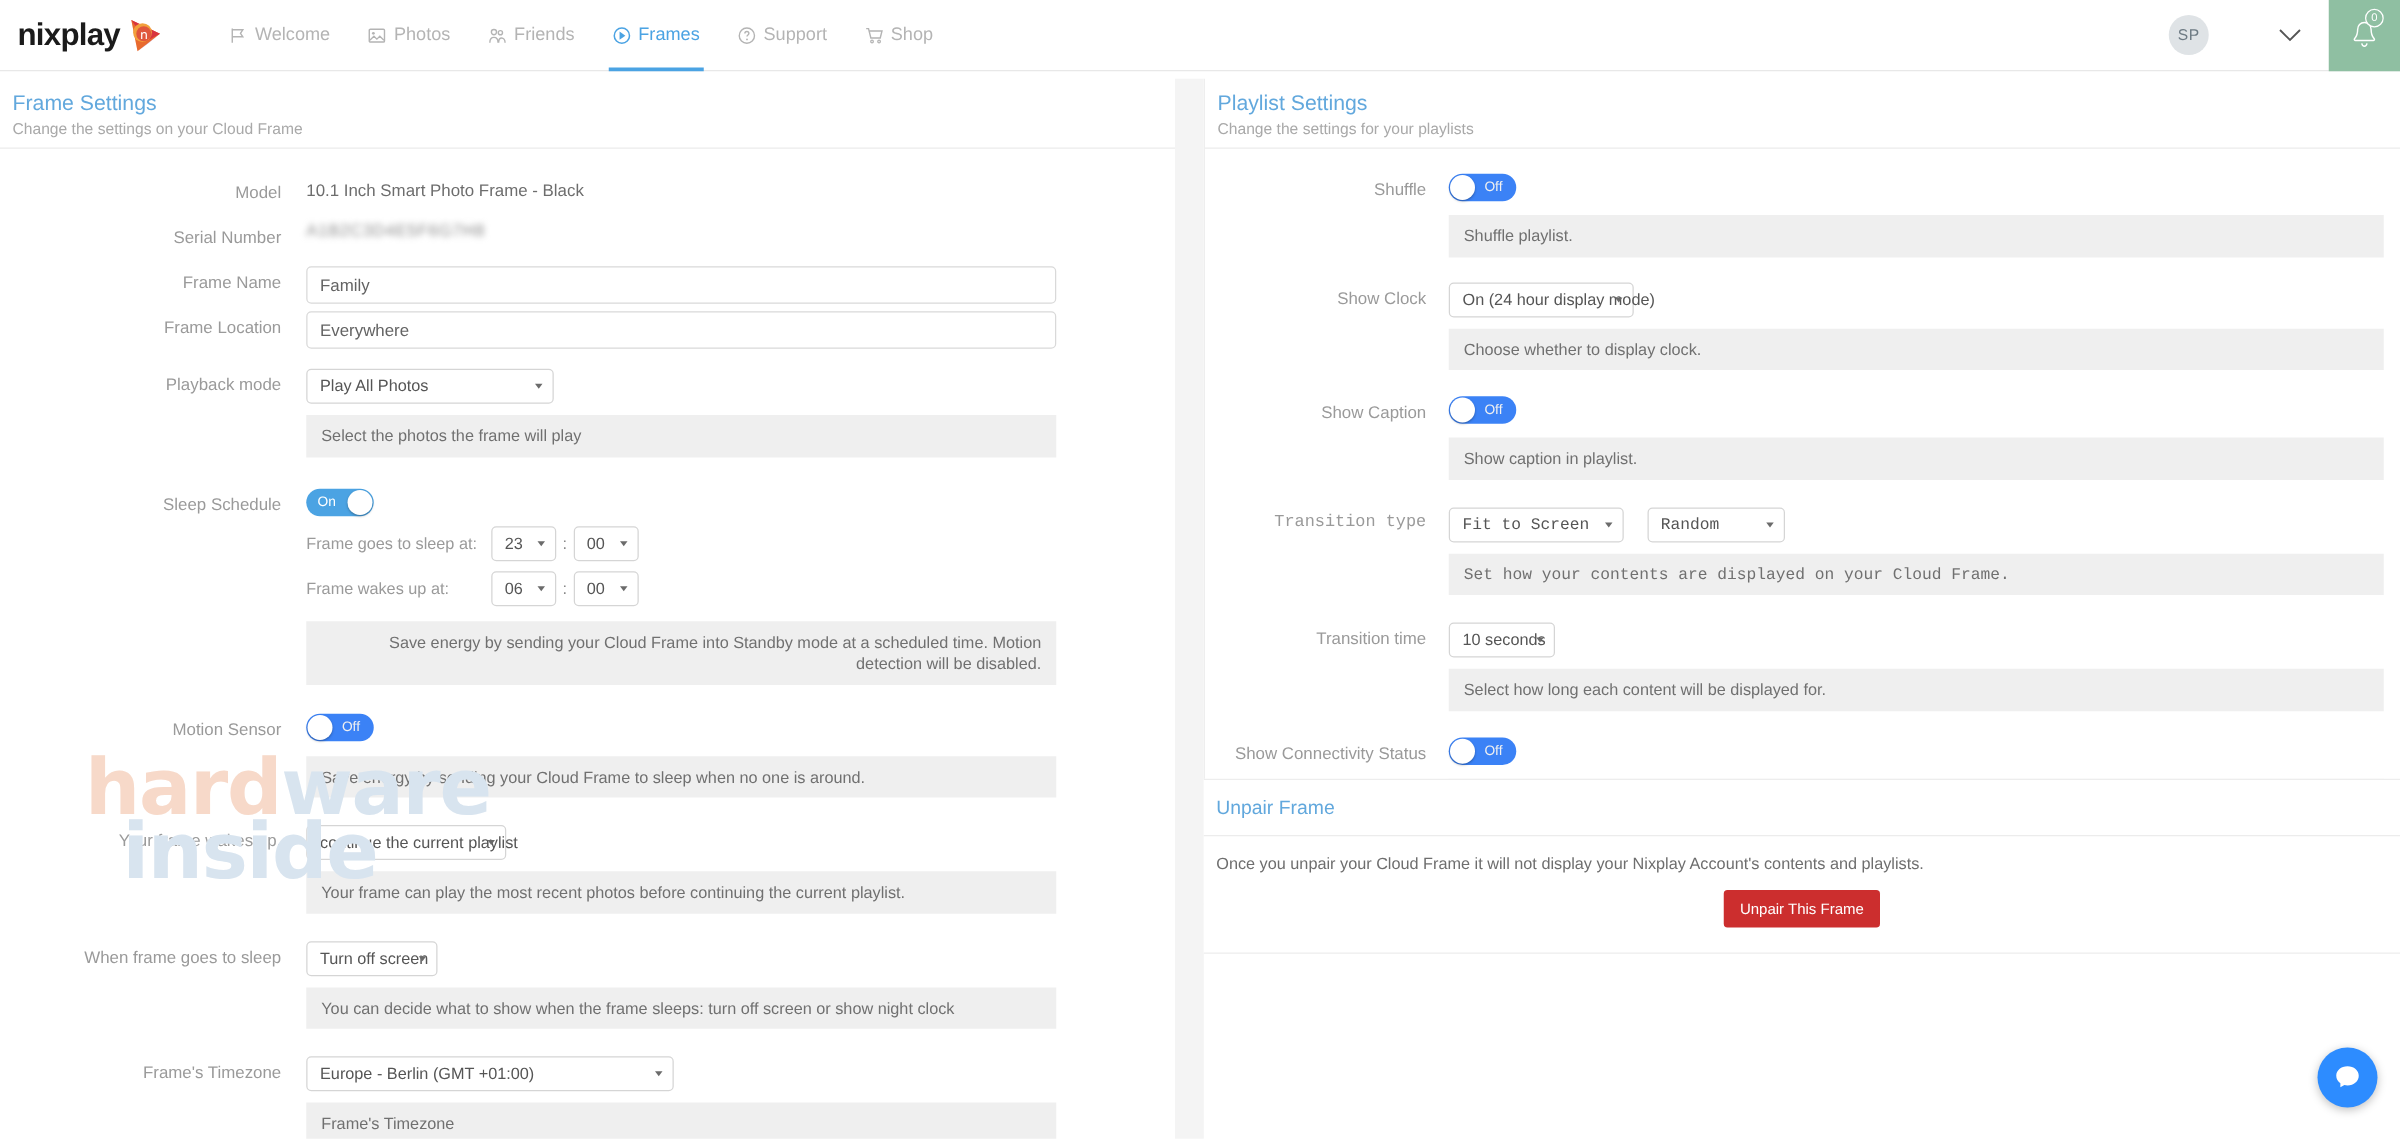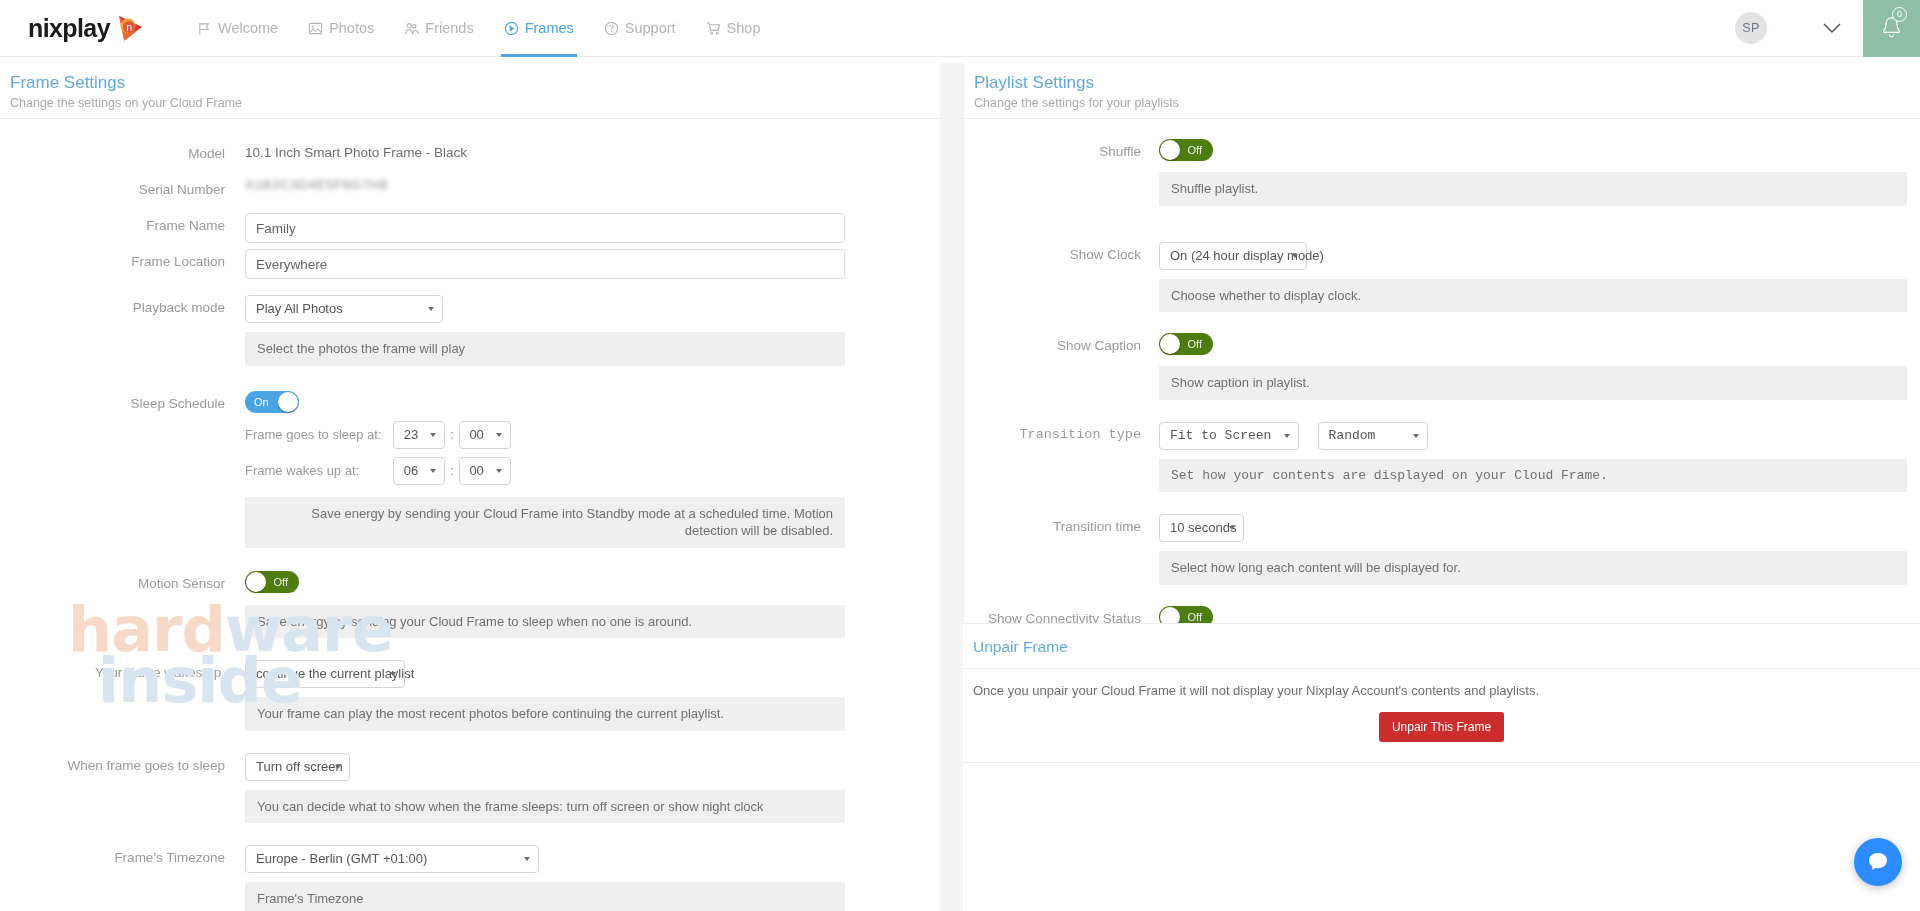--- a/index.html
+++ b/index.html
@@ -13,21 +13,21 @@
   body { position: relative; }
 
   
   .topnav {
     position: absolute; top: 0; left: 0; width: 1920px; height: 57px;
     background: #ffffff;
     border-bottom: 1px solid #e8e8e8;
     display: flex; align-items: center;
     z-index: 20;
   }
-  .logo-wrap { display: flex; align-items: center; margin-left: 28px; }
+  .logo-wrap { display: flex; align-items: center; margin-left: 14px; }
   .logo-text {
     font-size: 25px; font-weight: bold; color: #1b1b1b;
     letter-spacing: -0.6px; line-height: 1;
   }
   .logo-mark {
     width: 31px; height: 31px; margin-left: 5px; position: relative;
   }
   .nav-items { display: flex; align-items: center; margin-left: 36px; height: 57px; }
   .nav-item {
     display: flex; align-items: center; gap: 6px;
@@ -135,21 +135,21 @@
   .toggle .knob {
     position: absolute; top: 1px; width: 20px; height: 20px; border-radius: 50%;
     background: #ffffff; box-shadow: 0 1px 2px rgba(0,0,0,.3);
   }
   .toggle .tlabel {
     position: absolute; top: 0; font-size: 11px; line-height: 22px; color: #ffffff;
   }
   .toggle.on  { background: #4ba3e3; }
   .toggle.on  .knob { right: 1px; }
   .toggle.on  .tlabel { left: 9px; }
-  .toggle.off { background: #4d7c0f; }
+  .toggle.off { background: #3b82f6; }
   .toggle.off .knob { left: 1px; }
   .toggle.off .tlabel { right: 11px; color: #f0f0f0; }
 
   
   .timerow { display: flex; align-items: center; gap: 0; margin-top: 8px; }
   .timerow .tlbl { color: #9a9a9a; font-size: 13px; width: 148px; }
   .colon { color: #888; font-size: 13px; padding: 0 5px; }
 
   .btn-primary {
     background: #73b8e8; color: #ffffff; border: none; border-radius: 3px;
@@ -428,21 +428,21 @@
         <div class="lbl l-right">Shuffle</div>
         <div class="field">
           <div class="toggle off">
             <span class="tlabel">Off</span>
             <span class="knob"></span>
           </div>
           <div class="hint" style="width:748px;margin-top:11px;">Shuffle playlist.</div>
         </div>
       </div>
 
-      <div class="row" style="margin-top:36px;">
+      <div class="row" style="margin-top:20px;">
         <div class="lbl l-right">Show Clock</div>
         <div class="field">
           <div class="sel" style="width:148px;">
             <span>On (24 hour display mode)</span>
             <span class="caret"></span>
           </div>
           <div class="hint" style="width:748px;margin-top:9px;">Choose whether to display clock.</div>
         </div>
       </div>
 

